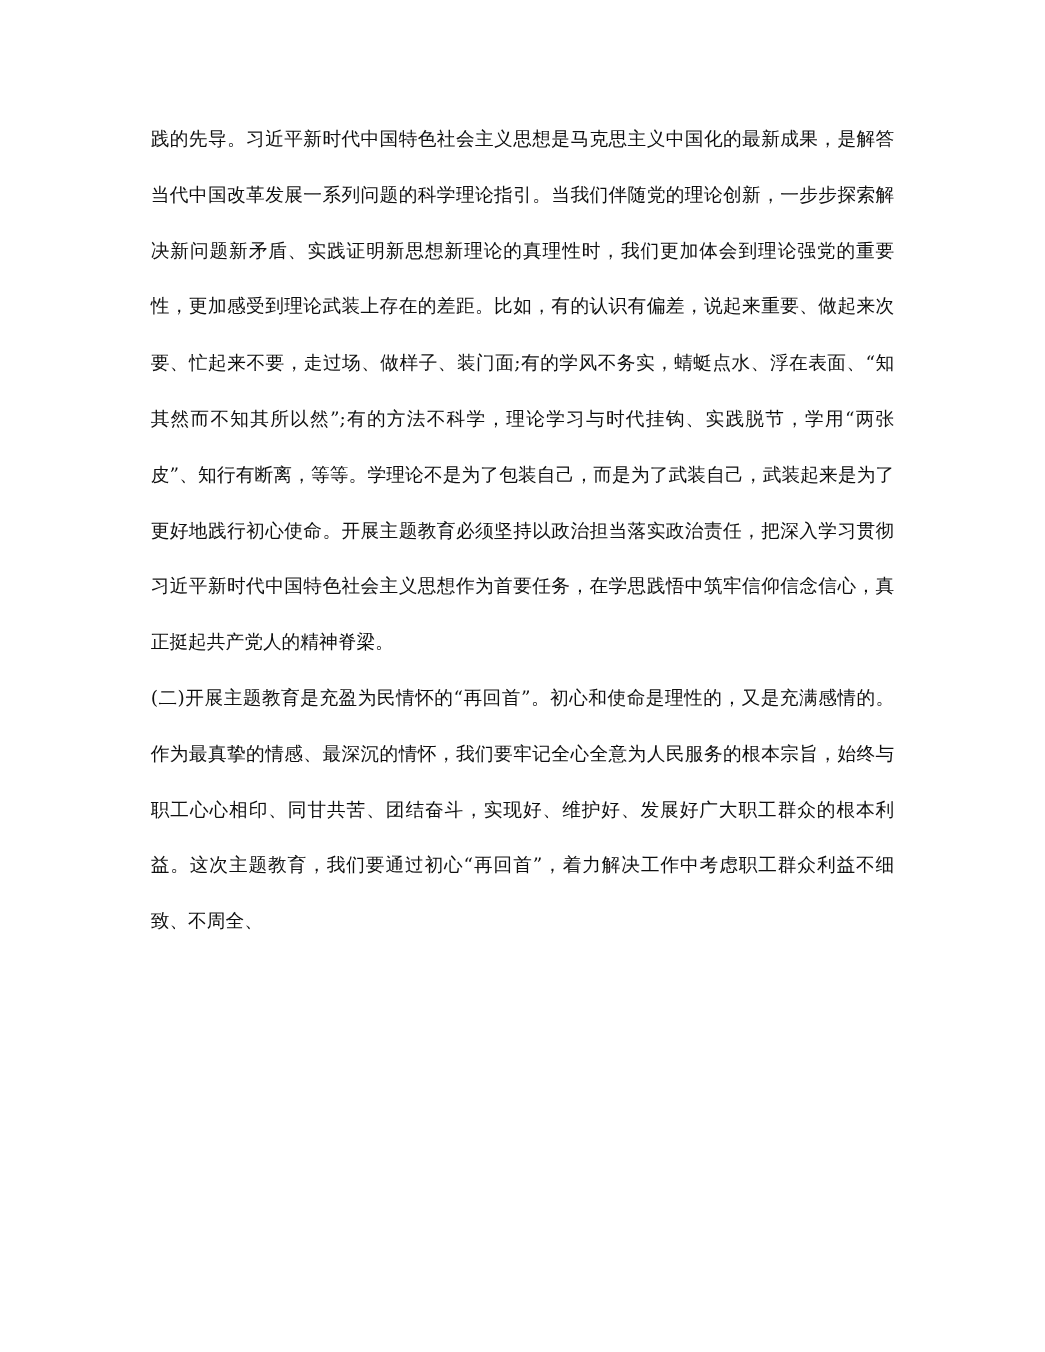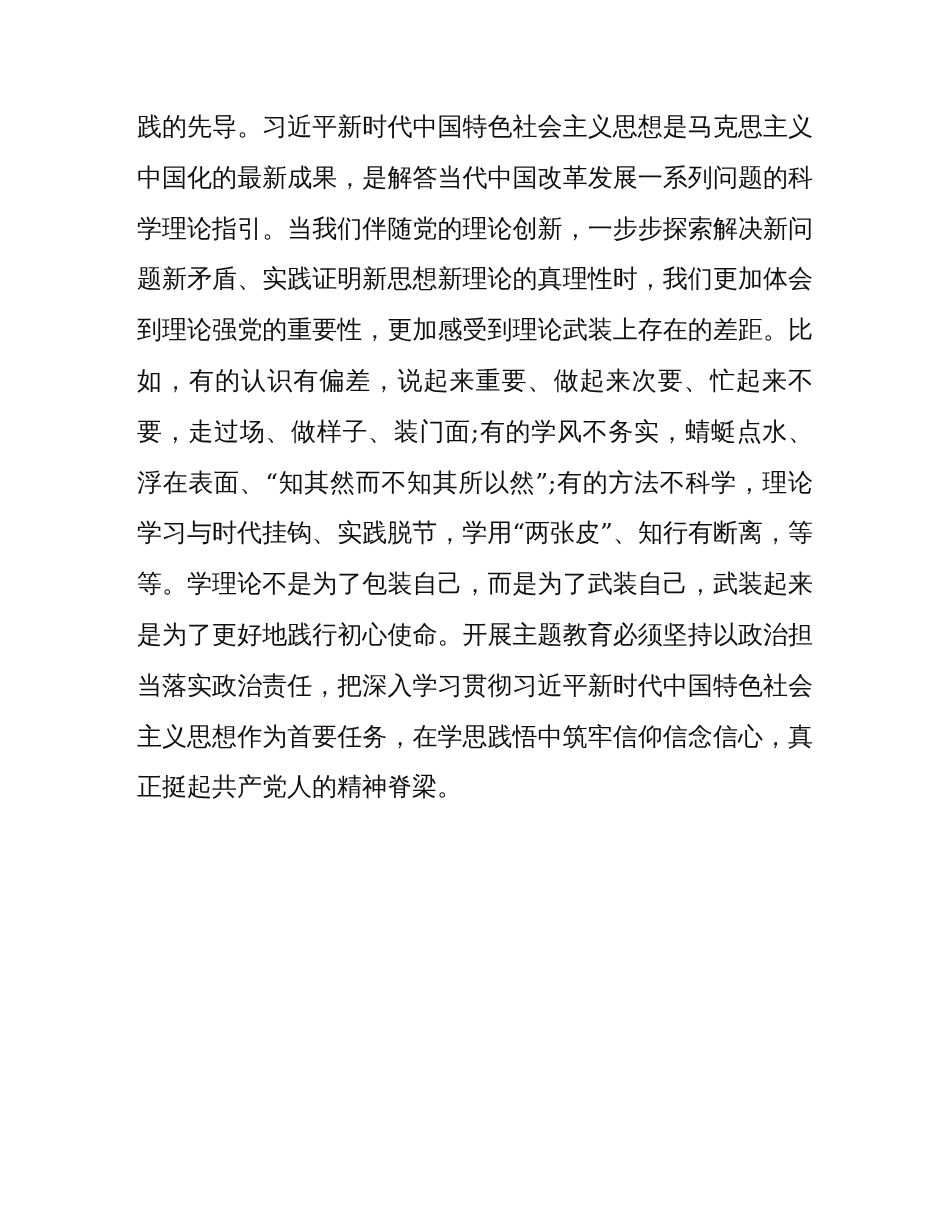--- a/index.html
+++ b/index.html
@@ -17,27 +17,28 @@
   }
   .page-text {
     position: absolute;
     left: 137px;
     top: 102px;
     width: 676px;
   }
   .para {
     margin: 0;
     padding: 0;
-    font-size: 25px;
+    font-size: 17px;
     line-height: 50.8px;
     color: #0f0f0f;
     text-align: justify;
     text-justify: inter-ideograph;
     letter-spacing: 0;
     word-break: normal;
   }
 </style>
 </head>
 <body>
 
 <div class="page-text">
   <p class="para">践的先导。习近平新时代中国特色社会主义思想是马克思主义中国化的最新成果，是解答当代中国改革发展一系列问题的科学理论指引。当我们伴随党的理论创新，一步步探索解决新问题新矛盾、实践证明新思想新理论的真理性时，我们更加体会到理论强党的重要性，更加感受到理论武装上存在的差距。比如，有的认识有偏差，说起来重要、做起来次要、忙起来不要，走过场、做样子、装门面;有的学风不务实，蜻蜓点水、浮在表面、“知其然而不知其所以然”;有的方法不科学，理论学习与时代挂钩、实践脱节，学用“两张皮”、知行有断离，等等。学理论不是为了包装自己，而是为了武装自己，武装起来是为了更好地践行初心使命。开展主题教育必须坚持以政治担当落实政治责任，把深入学习贯彻习近平新时代中国特色社会主义思想作为首要任务，在学思践悟中筑牢信仰信念信心，真正挺起共产党人的精神脊梁。</p>
+  <p class="para">(二)开展主题教育是充盈为民情怀的“再回首”。初心和使命是理性的，又是充满感情的。作为最真挚的情感、最深沉的情怀，我们要牢记全心全意为人民服务的根本宗旨，始终与职工心心相印、同甘共苦、团结奋斗，实现好、维护好、发展好广大职工群众的根本利益。这次主题教育，我们要通过初心“再回首”，着力解决工作中考虑职工群众利益不细致、不周全、</p>
 </div>
 
 </body></html>

